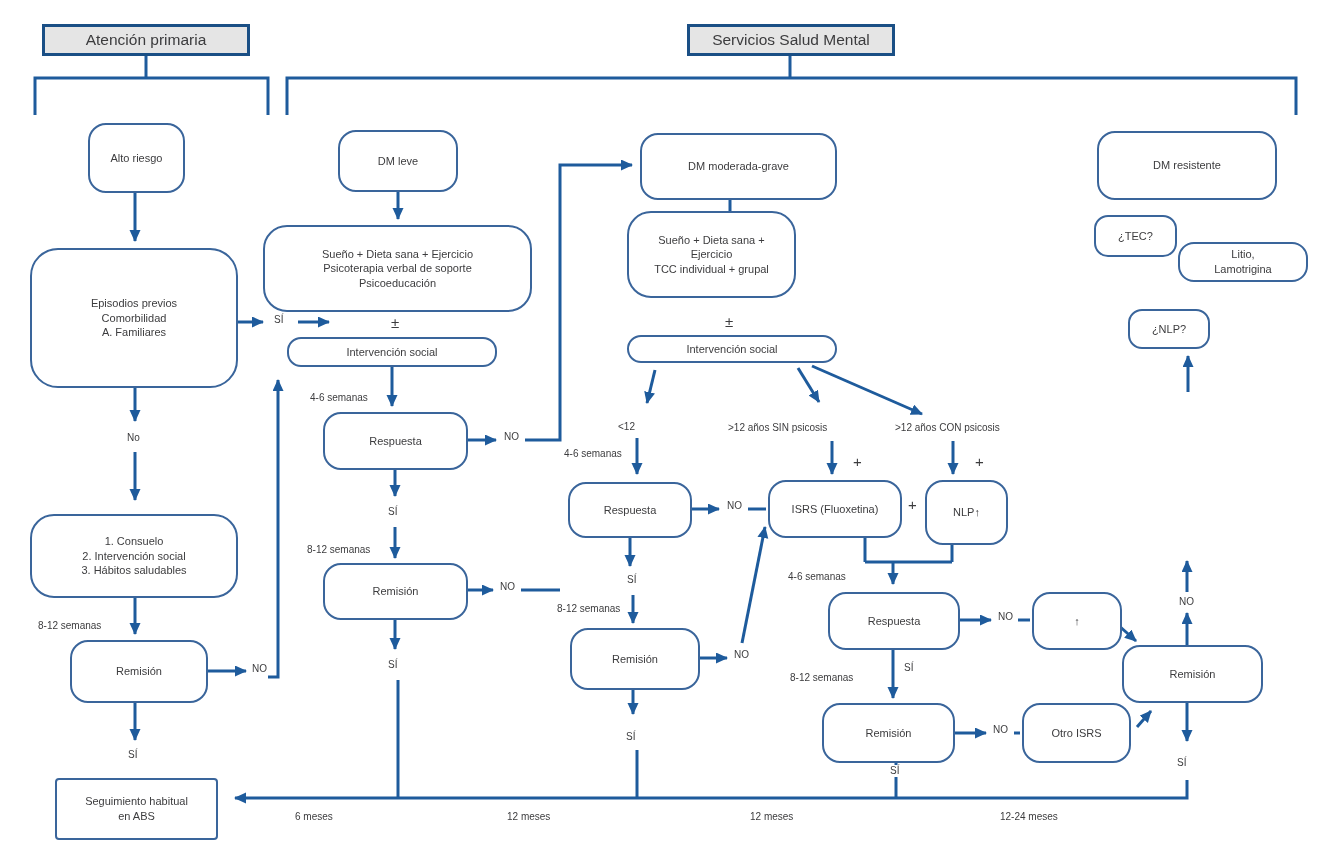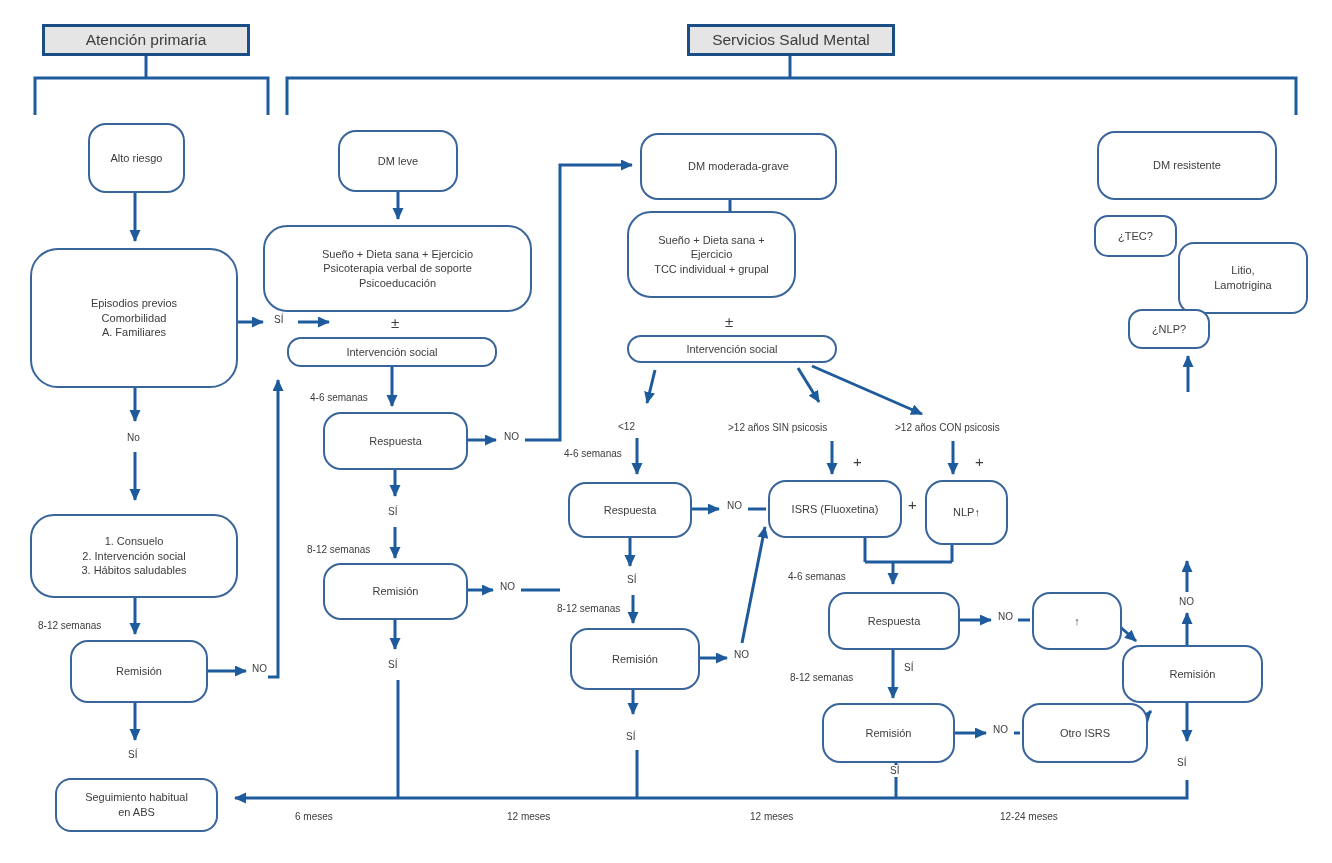--- a/index.html
+++ b/index.html
@@ -112,21 +112,21 @@
   <div class="hdr" style="left:687px;top:24px;width:208px;height:32px">Servicios Salud Mental</div>
 
   <div class="node" style="left:88px;top:123px;width:97px;height:70px">Alto riesgo</div>
   <div class="node rad28" style="left:30px;top:248px;width:208px;height:140px">Episodios previos
 Comorbilidad
 A. Familiares</div>
   <div class="node rad24" style="left:30px;top:514px;width:208px;height:84px">1. Consuelo
 2. Intervención social
 3. Hábitos saludables</div>
   <div class="node" style="left:70px;top:640px;width:138px;height:63px">Remisión</div>
-  <div class="node" style="left:55px;top:778px;width:163px;height:54px;border-radius:16px">Seguimiento habitual
+  <div class="node" style="left:55px;top:778px;width:163px;height:62px;border-radius:4px">Seguimiento habitual
 en ABS</div>
 
   <div class="node" style="left:338px;top:130px;width:120px;height:62px">DM leve</div>
   <div class="node rad24" style="left:263px;top:225px;width:269px;height:87px">Sueño + Dieta sana + Ejercicio
 Psicoterapia verbal de soporte
 Psicoeducación</div>
   <div class="node rad14" style="left:287px;top:337px;width:210px;height:30px">Intervención social</div>
   <div class="node" style="left:323px;top:412px;width:145px;height:58px">Respuesta</div>
   <div class="node" style="left:323px;top:563px;width:145px;height:57px">Remisión</div>
 
@@ -136,25 +136,25 @@
 TCC individual + grupal</div>
   <div class="node rad14" style="left:627px;top:335px;width:210px;height:28px">Intervención social</div>
   <div class="node" style="left:568px;top:482px;width:124px;height:56px">Respuesta</div>
   <div class="node" style="left:570px;top:628px;width:130px;height:62px">Remisión</div>
   <div class="node" style="left:768px;top:480px;width:134px;height:58px">ISRS (Fluoxetina)</div>
   <div class="node" style="left:925px;top:480px;width:83px;height:65px">NLP↑</div>
 
   <div class="node" style="left:828px;top:592px;width:132px;height:58px">Respuesta</div>
   <div class="node" style="left:1032px;top:592px;width:90px;height:58px">↑</div>
   <div class="node" style="left:822px;top:703px;width:133px;height:60px">Remisión</div>
-  <div class="node" style="left:1022px;top:703px;width:126px;height:60px">Otro ISRS</div>
+  <div class="node" style="left:1022px;top:703px;width:109px;height:60px">Otro ISRS</div>
 
   <div class="node" style="left:1097px;top:131px;width:180px;height:69px">DM resistente</div>
   <div class="node rad14" style="left:1094px;top:215px;width:83px;height:42px">¿TEC?</div>
-  <div class="node" style="left:1178px;top:242px;width:130px;height:72px;border-radius:16px">Litio,
+  <div class="node" style="left:1178px;top:242px;width:130px;height:40px;border-radius:16px">Litio,
 Lamotrigina</div>
   <div class="node rad14" style="left:1128px;top:309px;width:82px;height:40px">¿NLP?</div>
   <div class="node" style="left:1122px;top:645px;width:141px;height:58px">Remisión</div>
 
   <span class="lbl" style="left:272px;top:314px">SÍ</span>
   <span class="lbl" style="left:125px;top:432px">No</span>
   <span class="lbl" style="left:36px;top:620px">8-12 semanas</span>
   <span class="lbl" style="left:250px;top:663px">NO</span>
   <span class="lbl" style="left:126px;top:749px">SÍ</span>
 

